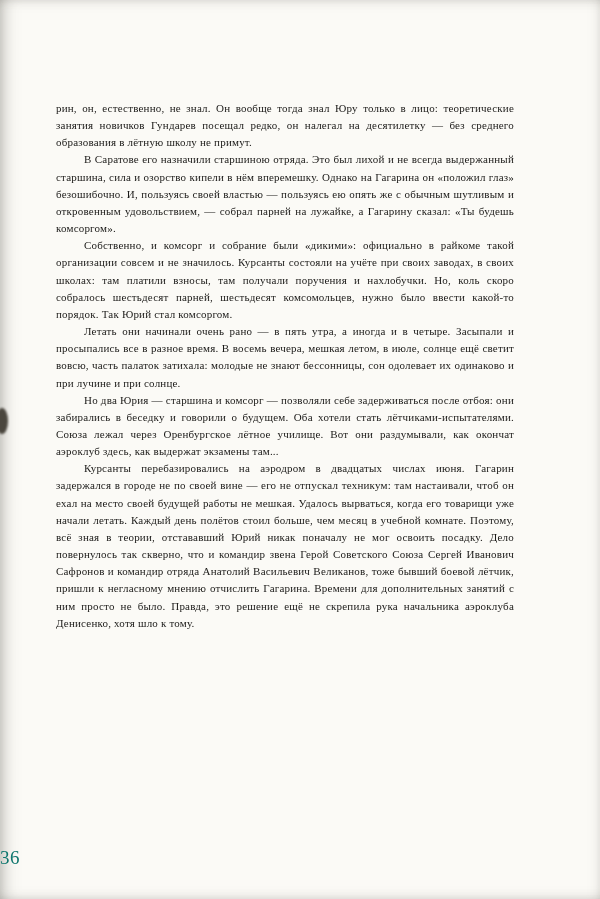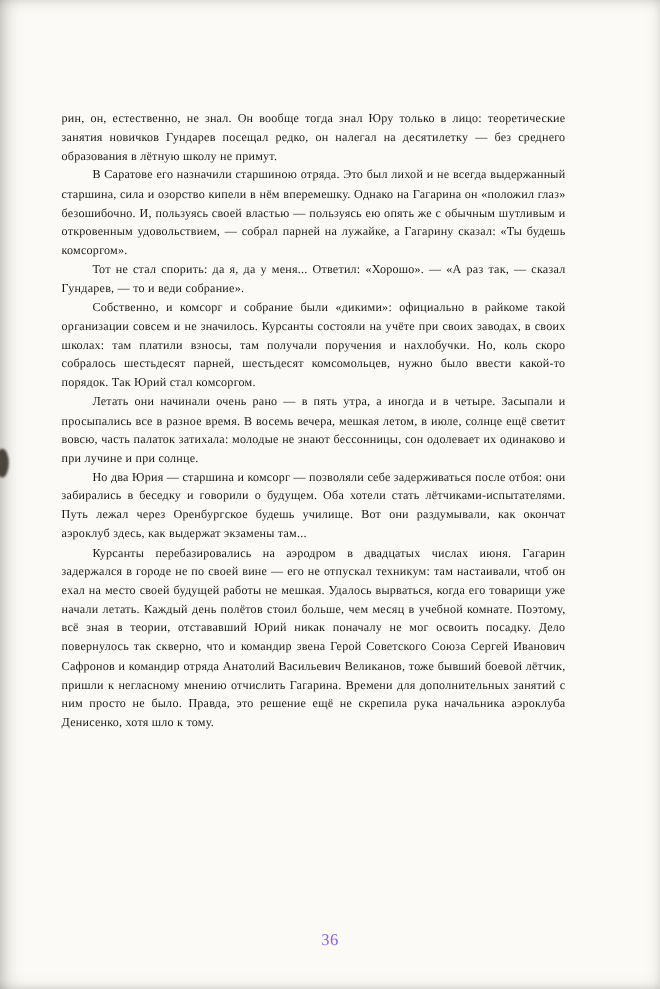--- a/index.html
+++ b/index.html
@@ -51,38 +51,37 @@
     text-indent: 28px;
   }
   .text-block p.no-indent {
     text-indent: 0;
   }
   .page-number {
     position: absolute;
     left: 0;
     right: 0;
     top: 847px;
-    text-align: center;
-    font-size: 15px;
+    text-align: left;
+    font-size: 19px;
     letter-spacing: 0.5px;
-    color: #8b5cf6;
+    color: #0f766e;
   }
 </style>
 </head>
 <body>
 
 <div class="scan-page">
 
   <div class="scan-artifact"></div>
 
   <div class="text-block">
     <p class="no-indent">рин, он, естественно, не знал. Он вообще тогда знал Юру только в лицо: теоретические занятия новичков Гундарев посещал редко, он налегал на десятилетку — без среднего образования в лётную школу не примут.</p>
     <p>В Саратове его назначили старшиною отряда. Это был лихой и не всегда выдержанный старшина, сила и озорство кипели в нём вперемешку. Однако на Гагарина он «положил глаз» безошибочно. И, пользуясь своей властью — пользуясь ею опять же с обычным шутливым и откровенным удовольствием, — собрал парней на лужайке, а Гагарину сказал: «Ты будешь комсоргом».</p>
-    <p>Тот не стал спорить: да я, да у меня... Ответил: «Хорошо». — «А раз так, — сказал Гундарев, — то и веди собрание».</p>
     <p>Собственно, и комсорг и собрание были «дикими»: официально в райкоме такой организации совсем и не значилось. Курсанты состояли на учёте при своих заводах, в своих школах: там платили взносы, там получали поручения и нахлобучки. Но, коль скоро собралось шестьдесят парней, шестьдесят комсомольцев, нужно было ввести какой-то порядок. Так Юрий стал комсоргом.</p>
     <p>Летать они начинали очень рано — в пять утра, а иногда и в четыре. Засыпали и просыпались все в разное время. В восемь вечера, мешкая летом, в июле, солнце ещё светит вовсю, часть палаток затихала: молодые не знают бессонницы, сон одолевает их одинаково и при лучине и при солнце.</p>
-    <p>Но два Юрия — старшина и комсорг — позволяли себе задерживаться после отбоя: они забирались в беседку и говорили о будущем. Оба хотели стать лётчиками-испытателями. Путь лежал через Оренбургское будешь училище. Вот они раздумывали, как окончат аэроклуб здесь, как выдержат экзамены там...</p>
+    <p>Но два Юрия — старшина и комсорг — позволяли себе задерживаться после отбоя: они забирались в беседку и говорили о будущем. Оба хотели стать лётчиками-испытателями. Союза лежал через Оренбургское лётное училище. Вот они раздумывали, как окончат аэроклуб здесь, как выдержат экзамены там...</p>
     <p>Курсанты перебазировались на аэродром в двадцатых числах июня. Гагарин задержался в городе не по своей вине — его не отпускал техникум: там настаивали, чтоб он ехал на место своей будущей работы не мешкая. Удалось вырваться, когда его товарищи уже начали летать. Каждый день полётов стоил больше, чем месяц в учебной комнате. Поэтому, всё зная в теории, отстававший Юрий никак поначалу не мог освоить посадку. Дело повернулось так скверно, что и командир звена Герой Советского Союза Сергей Иванович Сафронов и командир отряда Анатолий Васильевич Великанов, тоже бывший боевой лётчик, пришли к негласному мнению отчислить Гагарина. Времени для дополнительных занятий с ним просто не было. Правда, это решение ещё не скрепила рука начальника аэроклуба Денисенко, хотя шло к тому.</p>
   </div>
 
   <div class="page-number">36</div>
 
 </div>
 
 </body></html>

